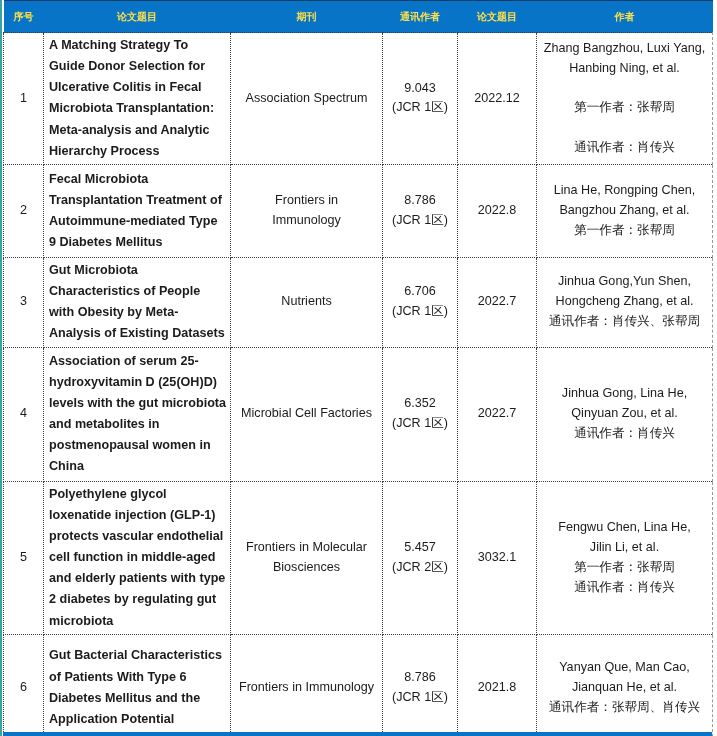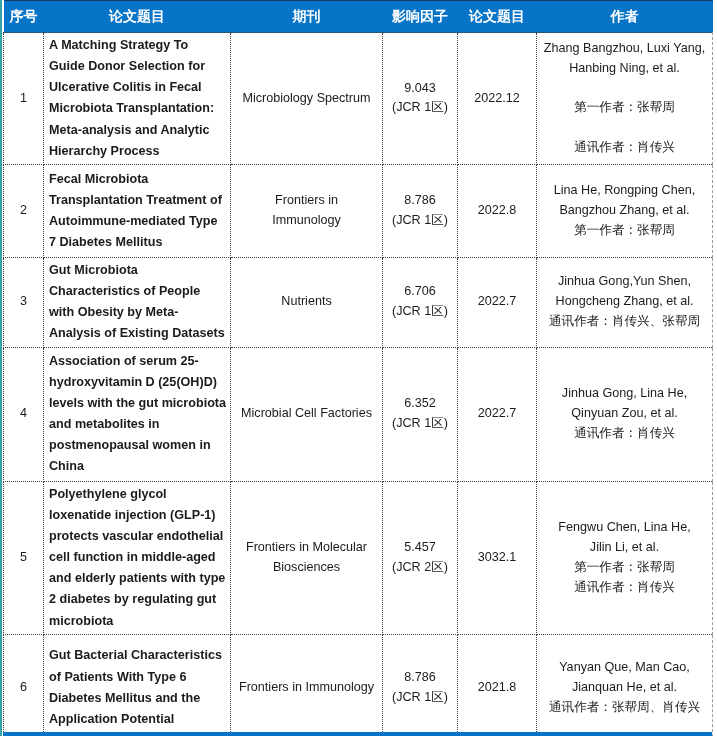--- a/index.html
+++ b/index.html
@@ -20,23 +20,23 @@
   }
   table.pub-table {
     position: absolute;
     left: 3px; top: 0;
     width: 709px;
     border-collapse: collapse;
     table-layout: fixed;
   }
   thead th {
     background: #0874c8;
-    color: #ffffff;
+    color: #fde047;
     font-weight: bold;
-    font-size: 14px;
+    font-size: 10px;
     height: 31px;
     padding: 0 6px;
     border: none;
     border-top: 1px solid #123c66;
     border-bottom: 1px dotted #3f3f3f;
     text-align: center;
     vertical-align: middle;
   }
   tbody td {
     border: 1px dotted #3f3f3f;
@@ -84,43 +84,43 @@
       <col style="width:152px">
       <col style="width:75px">
       <col style="width:79px">
       <col style="width:176px">
     </colgroup>
     <thead>
       <tr>
         <th>序号</th>
         <th>论文题目</th>
         <th>期刊</th>
-        <th>影响因子</th>
+        <th>通讯作者</th>
         <th>论文题目</th>
         <th>作者</th>
       </tr>
     </thead>
     <tbody>
       <tr>
         <td class="cell-index">1</td>
         <td class="cell-title">A Matching Strategy To Guide Donor Selection for Ulcerative Colitis in Fecal Microbiota Transplantation: Meta-analysis and Analytic Hierarchy Process</td>
-        <td class="cell-journal pre">Microbiology Spectrum</td>
+        <td class="cell-journal pre">Association Spectrum</td>
         <td class="cell-impact-factor pre">9.043
 (JCR 1区)</td>
         <td class="cell-date">2022.12</td>
         <td class="cell-authors pre">Zhang Bangzhou, Luxi Yang,
 Hanbing Ning, et al.
 
 第一作者：张帮周
 
 通讯作者：肖传兴</td>
       </tr>
       <tr>
         <td class="cell-index">2</td>
-        <td class="cell-title">Fecal Microbiota Transplantation Treatment of Autoimmune-mediated Type 7 Diabetes Mellitus</td>
+        <td class="cell-title">Fecal Microbiota Transplantation Treatment of Autoimmune-mediated Type 9 Diabetes Mellitus</td>
         <td class="cell-journal pre">Frontiers in
 Immunology</td>
         <td class="cell-impact-factor pre">8.786
 (JCR 1区)</td>
         <td class="cell-date">2022.8</td>
         <td class="cell-authors pre">Lina He, Rongping Chen,
 Bangzhou Zhang, et al.
 第一作者：张帮周</td>
       </tr>
       <tr>

